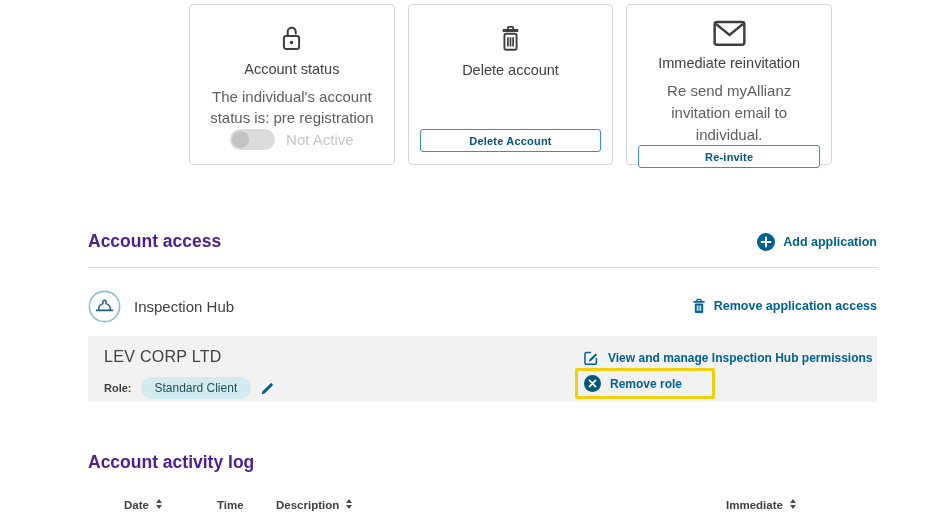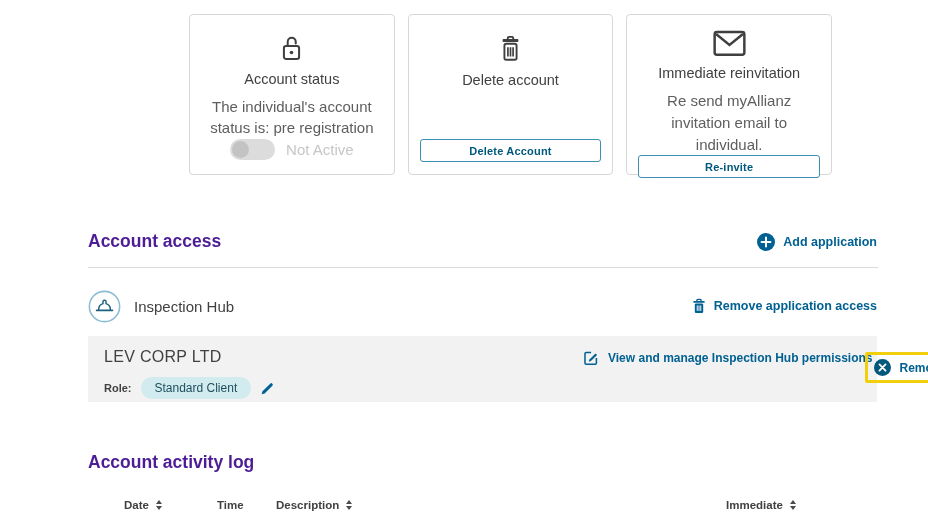--- a/index.html
+++ b/index.html
@@ -1,21 +1,21 @@
 <!DOCTYPE html>
 <html><head>
 <meta charset="utf-8">
 <style>
   * { margin:0; padding:0; box-sizing:border-box; }
   html,body { background:#ffffff; }
   body { font-family:"Liberation Sans", sans-serif; }
   .page { position:relative; width:928px; height:516px; background:#ffffff; overflow:hidden; }
 
   
-  .cards-row { position:absolute; left:145px; top:14px; width:687px; display:flex; gap:13px;padding-left:44px; }
+  .cards-row { position:absolute; left:145px; top:4px; width:687px; display:flex; gap:13px;padding-left:44px; }
   .card { flex:1; height:161px; background:#fff; border:1px solid #d7d7d7; border-radius:4px;
           display:flex; flex-direction:column; align-items:center; text-align:center;
           padding:15px 11px 12px; }
   .card-icon { height:34px; display:flex; align-items:flex-end; justify-content:center; }
   .card-title { margin-top:8px; font-size:14.5px; color:#414141; white-space:nowrap; }
   .card-body { margin-top:9px; font-size:15px; line-height:1.45; color:#5e5e5e; }
   .card-control { margin-top:auto; width:100%; }
   .btn { display:block; width:100%; height:23px; background:#fff; border-radius:3px;
          font-family:inherit; font-weight:bold; font-size:11px; letter-spacing:.2px; cursor:pointer; }
   .btn-primary { border:1px solid #3e8fb4; color:#00587c; }
@@ -37,31 +37,31 @@
              display:flex; justify-content:space-between; align-items:center; }
   .app-left { display:flex; align-items:center; gap:13px; font-size:15px; color:#414141; }
 
   .org-row { position:absolute; left:88px; top:336px; width:789px; height:66px; background:#f2f2f2;
              display:flex; justify-content:space-between; padding:9px 16px 0 16px; }
   .org-name { font-size:16px; color:#414141; letter-spacing:.3px; padding-top:3px; }
   .role-line { margin-top:11px; display:flex; align-items:center; gap:9px; }
   .role-label { font-size:11px; font-weight:bold; color:#414141; }
   .pill { background:#d2ebee; color:#20505f; border-radius:12px; padding:4px 14px; font-size:12px; cursor:pointer; }
   .icon-btn { display:flex; align-items:center; cursor:pointer; }
-  .org-right { width:278px; display:flex; flex-direction:row; align-items:flex-start; padding-top:5px; }
+  .org-right { width:278px; display:flex; flex-direction:column; align-items:flex-start; padding-top:5px; }
   .mini-link { display:flex; align-items:center; gap:9px; color:#006192; font-weight:bold;
                font-size:12px; cursor:pointer; white-space:nowrap; }
   .remove-role-box { margin-top:2px; margin-left:-8px; border:3px solid #f2cf0c; border-radius:2px;
                      padding:4px 30px 4px 6px; }
 
   
   .activity-heading { position:absolute; left:88px; top:452px; }
   .table-header { position:absolute; left:88px; top:499px; width:789px; height:17px;
                   font-size:11.5px; font-weight:bold; color:#414141; }
-  .th { position:absolute; top:0; display:flex; align-items:center; gap:7px; cursor:pointer;padding-left:32px; }
+  .th { position:absolute; top:0; display:flex; align-items:flex-start; gap:7px; cursor:pointer;padding-left:32px; }
   .th-date { left:4px; } .th-time { left:97px; cursor:default; } .th-desc { left:156px; } .th-ind { left:606px; }
   .sort { display:inline-flex; flex-direction:column; gap:2px; }
   .sort-up { width:0; height:0; border-left:3.5px solid transparent; border-right:3.5px solid transparent;
              border-bottom:4px solid #4a4a4a; }
   .sort-down { width:0; height:0; border-left:3.5px solid transparent; border-right:3.5px solid transparent;
                border-top:4px solid #4a4a4a; }
   svg { display:block; }
 </style>
 </head>
 <body>

